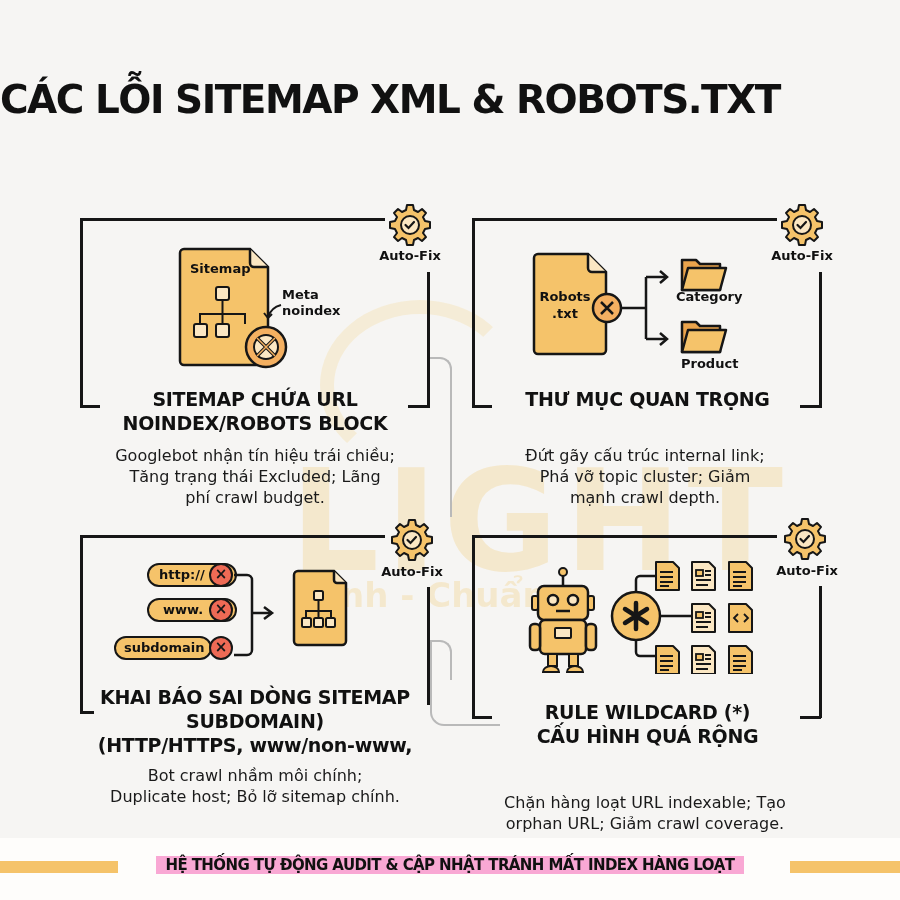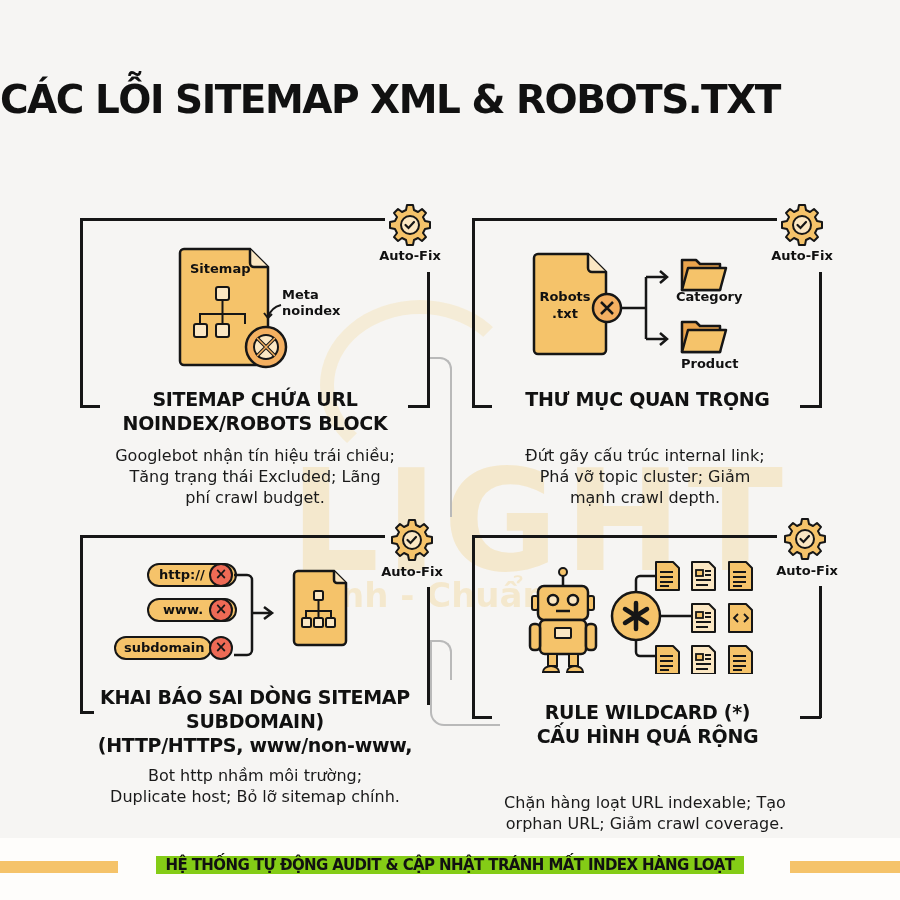--- a/index.html
+++ b/index.html
@@ -13,21 +13,21 @@
   .watermark-sub { position:absolute; left:340px; top:575px; font-family:"DejaVu Sans", sans-serif; font-weight:bold; font-size:34px; color:#f3d9a0; opacity:0.45; }
   .wm-swoosh { position:absolute; left:320px; top:300px; width:200px; height:170px; border:14px solid #f5e4bc; border-radius:50%; border-right-color:transparent; border-bottom-color:transparent; opacity:0.5; }
   .card-line { position:absolute; background:#161616; }
   .gray-line { position:absolute; border:2px solid #b9b9b9; }
   .card-title { position:absolute; text-align:center; font-family:"DejaVu Sans", sans-serif; font-weight:bold; font-size:19px; line-height:24px; color:#111; letter-spacing:-0.3px; }
   .card-desc { position:absolute; text-align:center; font-family:"DejaVu Sans", sans-serif; font-size:16px; line-height:21px; color:#1a1a1a; }
   .gear { position:absolute; width:46px; height:46px; }
   .autofix { position:absolute; font-family:"DejaVu Sans", sans-serif; font-weight:bold; font-size:13px; color:#111; width:80px; text-align:center; }
   .footer-bar { position:absolute; top:861px; height:12px; background:#f5c36a; }
   .footer-text { position:absolute; left:0; top:856px; width:900px; text-align:center; font-family:"DejaVu Sans", sans-serif; font-weight:bold; font-size:15px; letter-spacing:-0.6px; color:#111; }
-  .footer-text span { background:#84cc16; padding:0 10px; }
+  .footer-text span { background:#f9a8d4; padding:0 10px; }
   .footer-band { position:absolute; left:0; top:838px; width:900px; height:62px; background:#fefdfb; }
   .lbl { position:absolute; font-family:"DejaVu Sans", sans-serif; font-weight:bold; color:#111; }
   .pill { position:absolute; height:24px; border:2.5px solid #161616; border-radius:13px; background:#f5c36a; font-family:"DejaVu Sans", sans-serif; font-weight:bold; font-size:13px; line-height:19px; padding-left:10px; color:#111; }
   .xcirc { position:absolute; width:24px; height:24px; border-radius:50%; background:#ee6a55; border:2.5px solid #161616; color:#161616; font-weight:bold; font-size:15px; text-align:center; line-height:18px; font-family:"DejaVu Sans", sans-serif; }
 </style>
 </head>
 <body>
 
 <div class="title">
   <div>CÁC LỖI SITEMAP XML &amp; ROBOTS.TXT</div>
@@ -160,21 +160,21 @@
     <rect x="82" y="53" width="9" height="9" rx="1.5" fill="#fbe7c3" stroke="#161616" stroke-width="2"></rect>
     <rect x="94" y="53" width="9" height="9" rx="1.5" fill="#fbe7c3" stroke="#161616" stroke-width="2"></rect>
   </svg>
 
   <div class="card-title" style="left:80px; top:685px; width:350px;">
     <div>KHAI BÁO SAI DÒNG SITEMAP</div>
     <div>SUBDOMAIN)</div>
     <div>(HTTP/HTTPS, www/non-www,</div>
   </div>
   <div class="card-desc" style="left:70px; top:765px; width:370px;">
-    <div>Bot http nhầm môi trường;</div>
+    <div>Bot crawl nhầm môi chính;</div>
     <div>Duplicate host; Bỏ lỡ sitemap chính.</div>
   </div>
 </div>
 
 <div>
   <div class="card-line" style="left:472px; top:535px; width:305px; height:2.5px;"></div>
   <div class="card-line" style="left:472px; top:535px; width:2.5px; height:183px;"></div>
   <div class="card-line" style="left:472px; top:716px; width:20px; height:2.5px;"></div>
   <div class="card-line" style="left:819px; top:586px; width:2.5px; height:132px;"></div>
   <div class="card-line" style="left:800px; top:716px; width:21px; height:2.5px;"></div>

